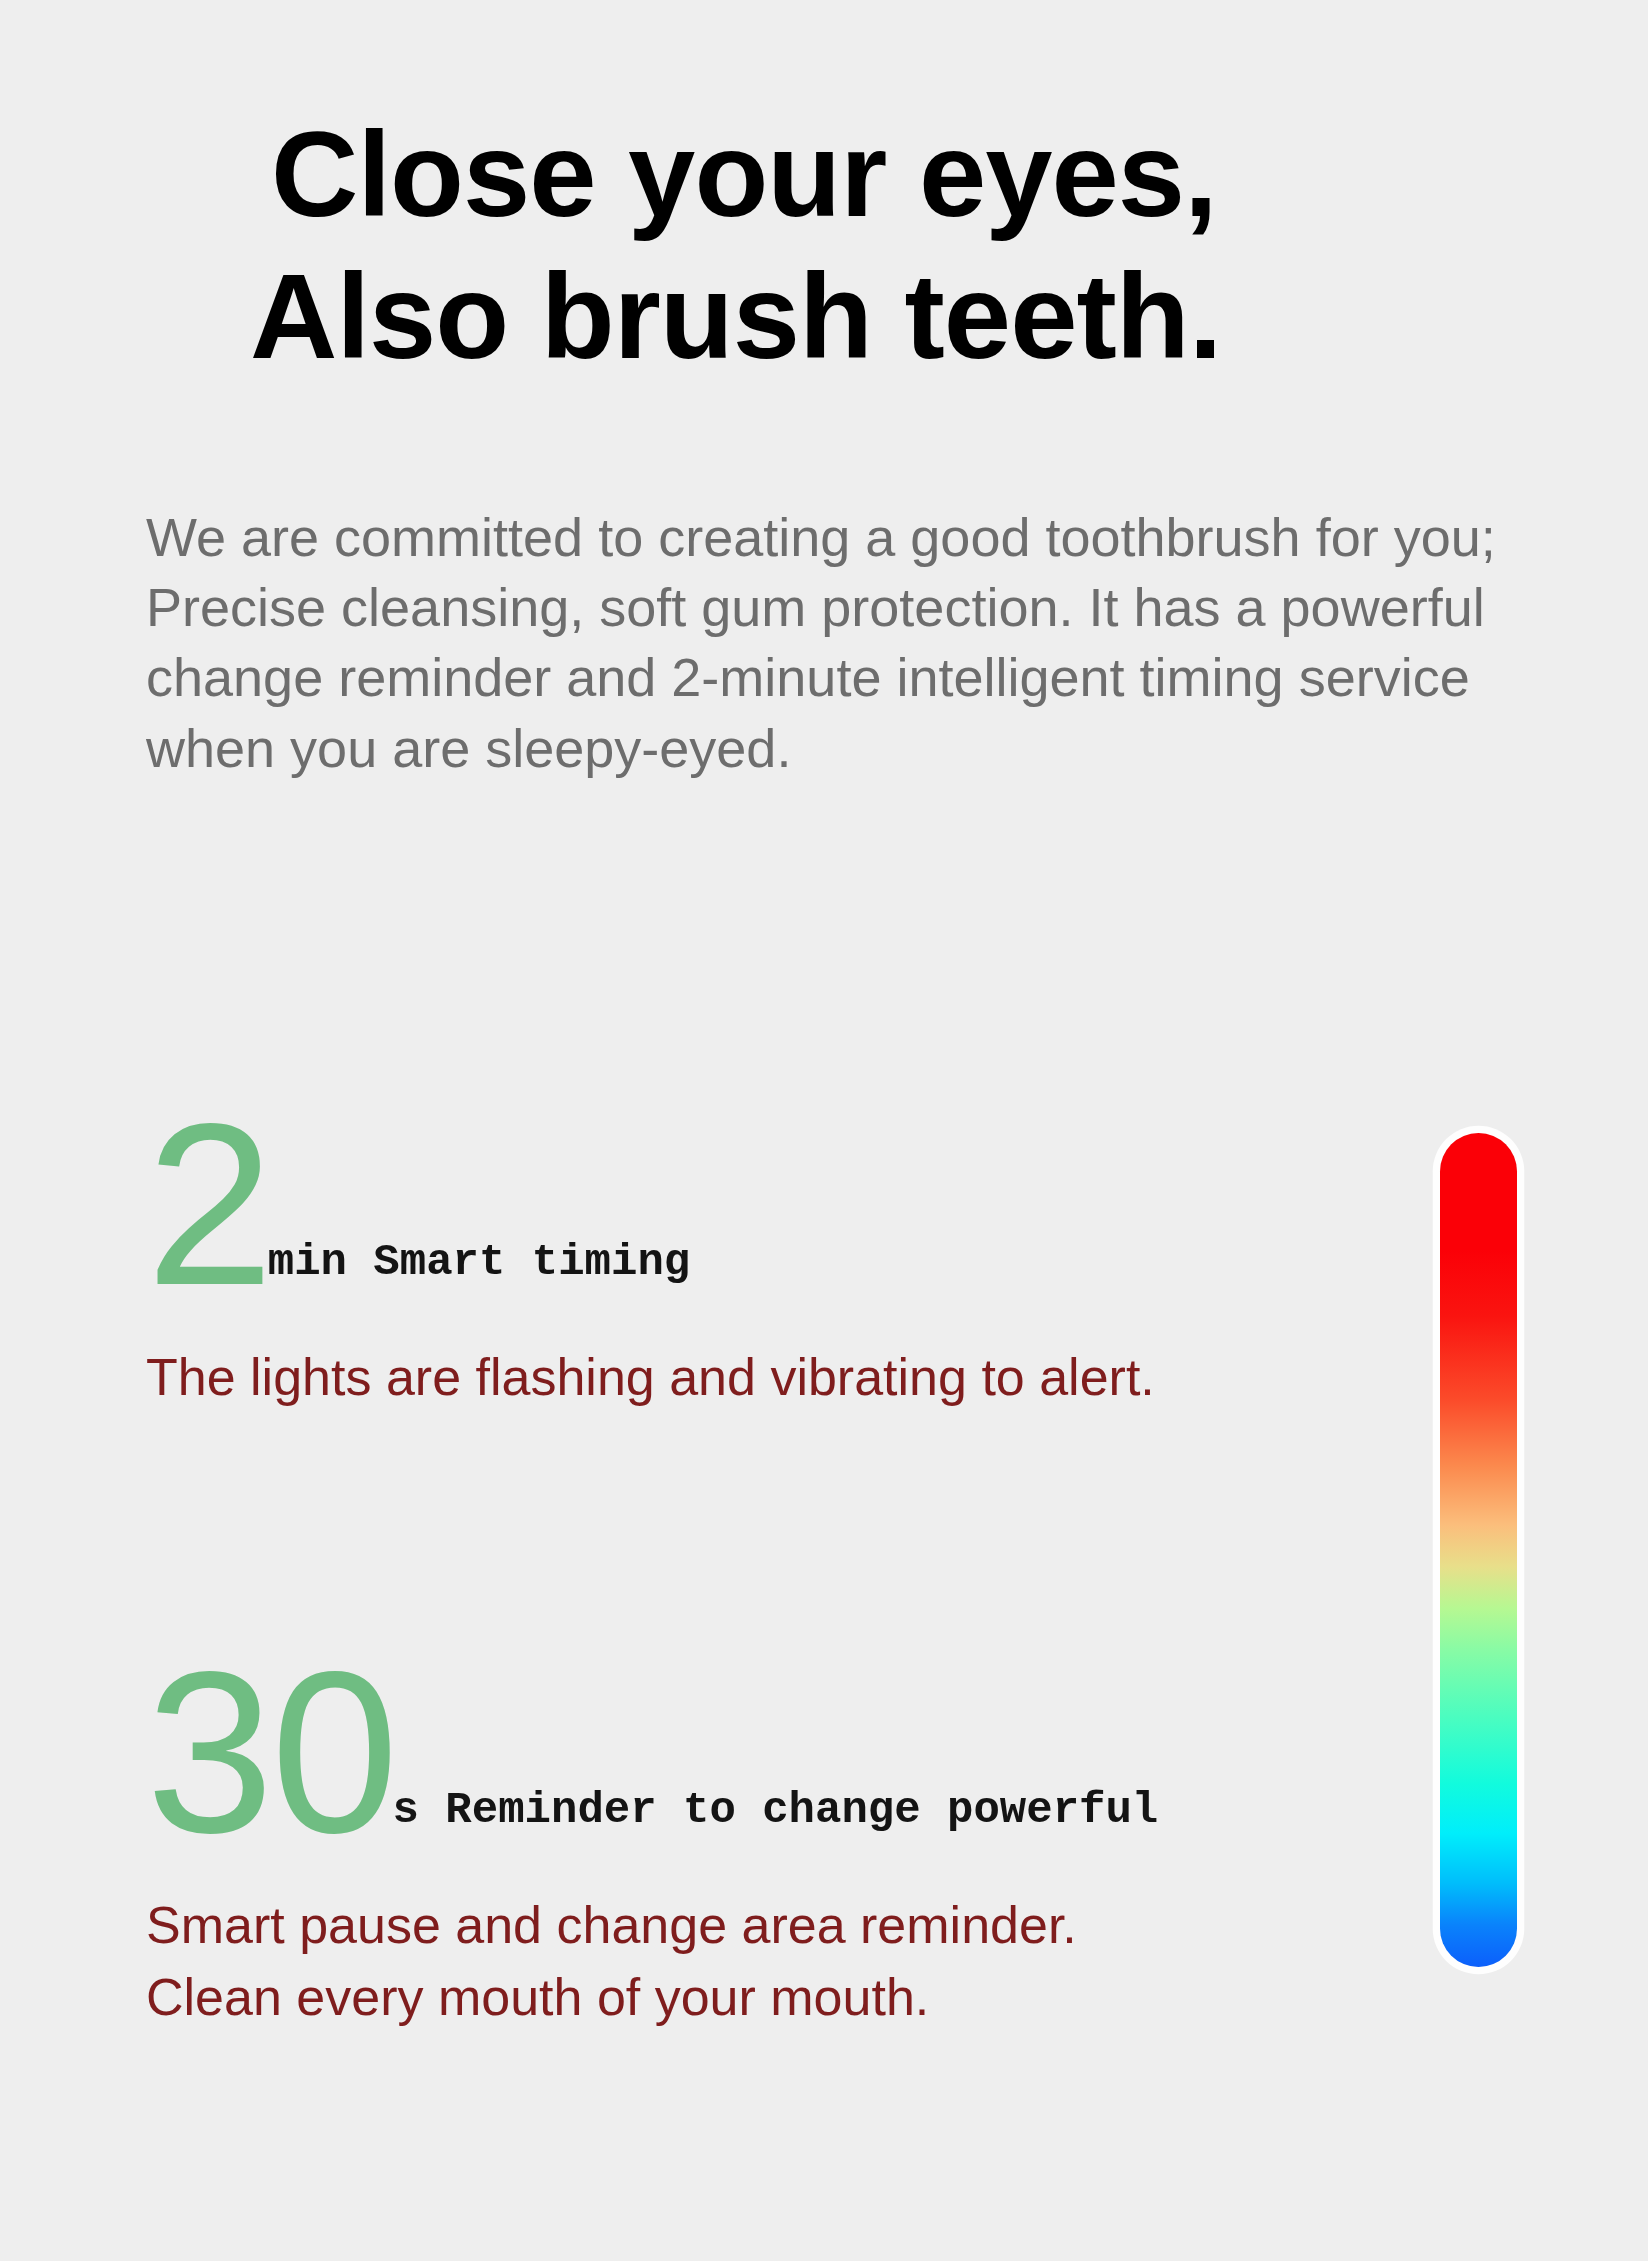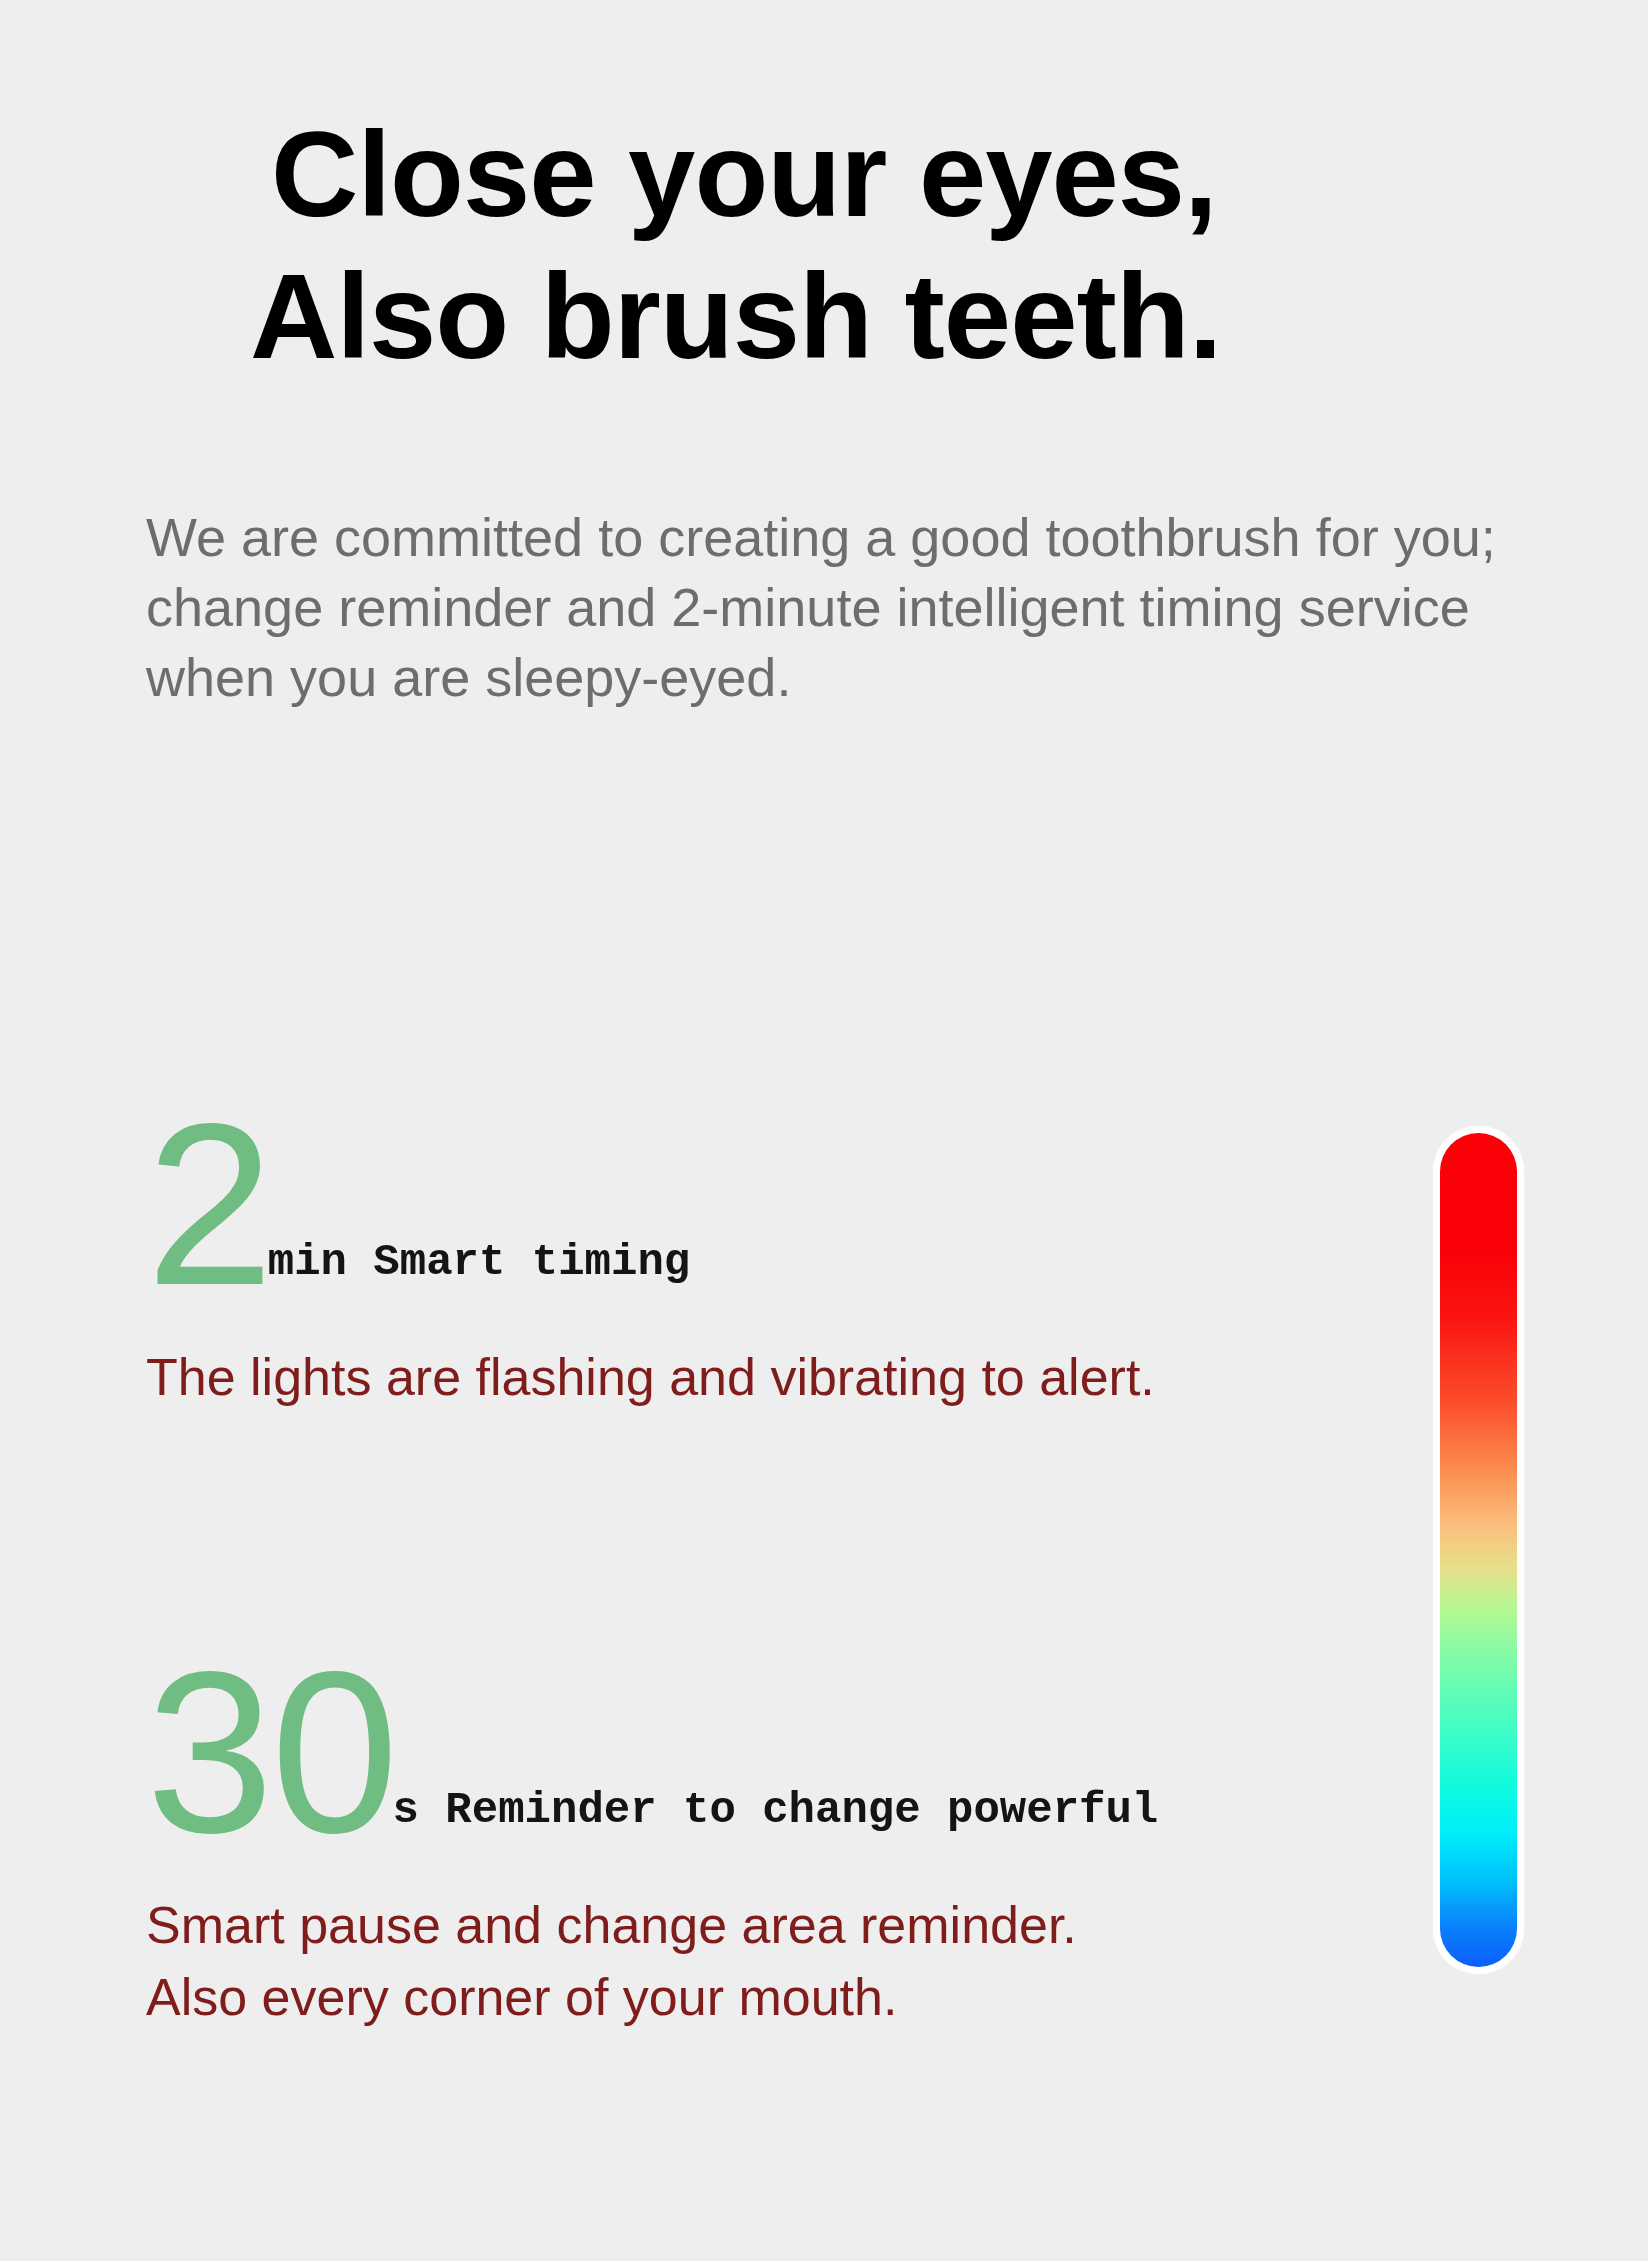--- a/index.html
+++ b/index.html
@@ -138,20 +138,21 @@
 
 <div class="page">
 
   <div class="hero">
     <span class="hero-line line1">Close your eyes,</span>
     <span class="hero-line line2">Also brush teeth.</span>
   </div>
 
   <div class="intro">
     <span>We are committed to creating a good toothbrush for you;</span>
+    <span>Precise cleansing, soft gum protection. It has a powerful</span>
     <span>change reminder and 2-minute intelligent timing service</span>
     <span>when you are sleepy-eyed.</span>
   </div>
 
   <div class="feature feature-1">
     <div class="stat-row">
       <span class="stat-number">2</span>
       <span class="stat-unit">min Smart timing</span>
     </div>
     <div class="feature-desc">
@@ -159,20 +160,20 @@
     </div>
   </div>
 
   <div class="feature feature-2">
     <div class="stat-row">
       <span class="stat-number">30</span>
       <span class="stat-unit">s Reminder to change powerful</span>
     </div>
     <div class="feature-desc">
       <span>Smart pause and change area reminder.</span>
-      <span>Also every corner of your mouth.</span>
+      <span>Clean every mouth of your mouth.</span>
     </div>
   </div>
 
   <div class="light-bar"></div>
 
 </div>
 
 
 </body></html>

